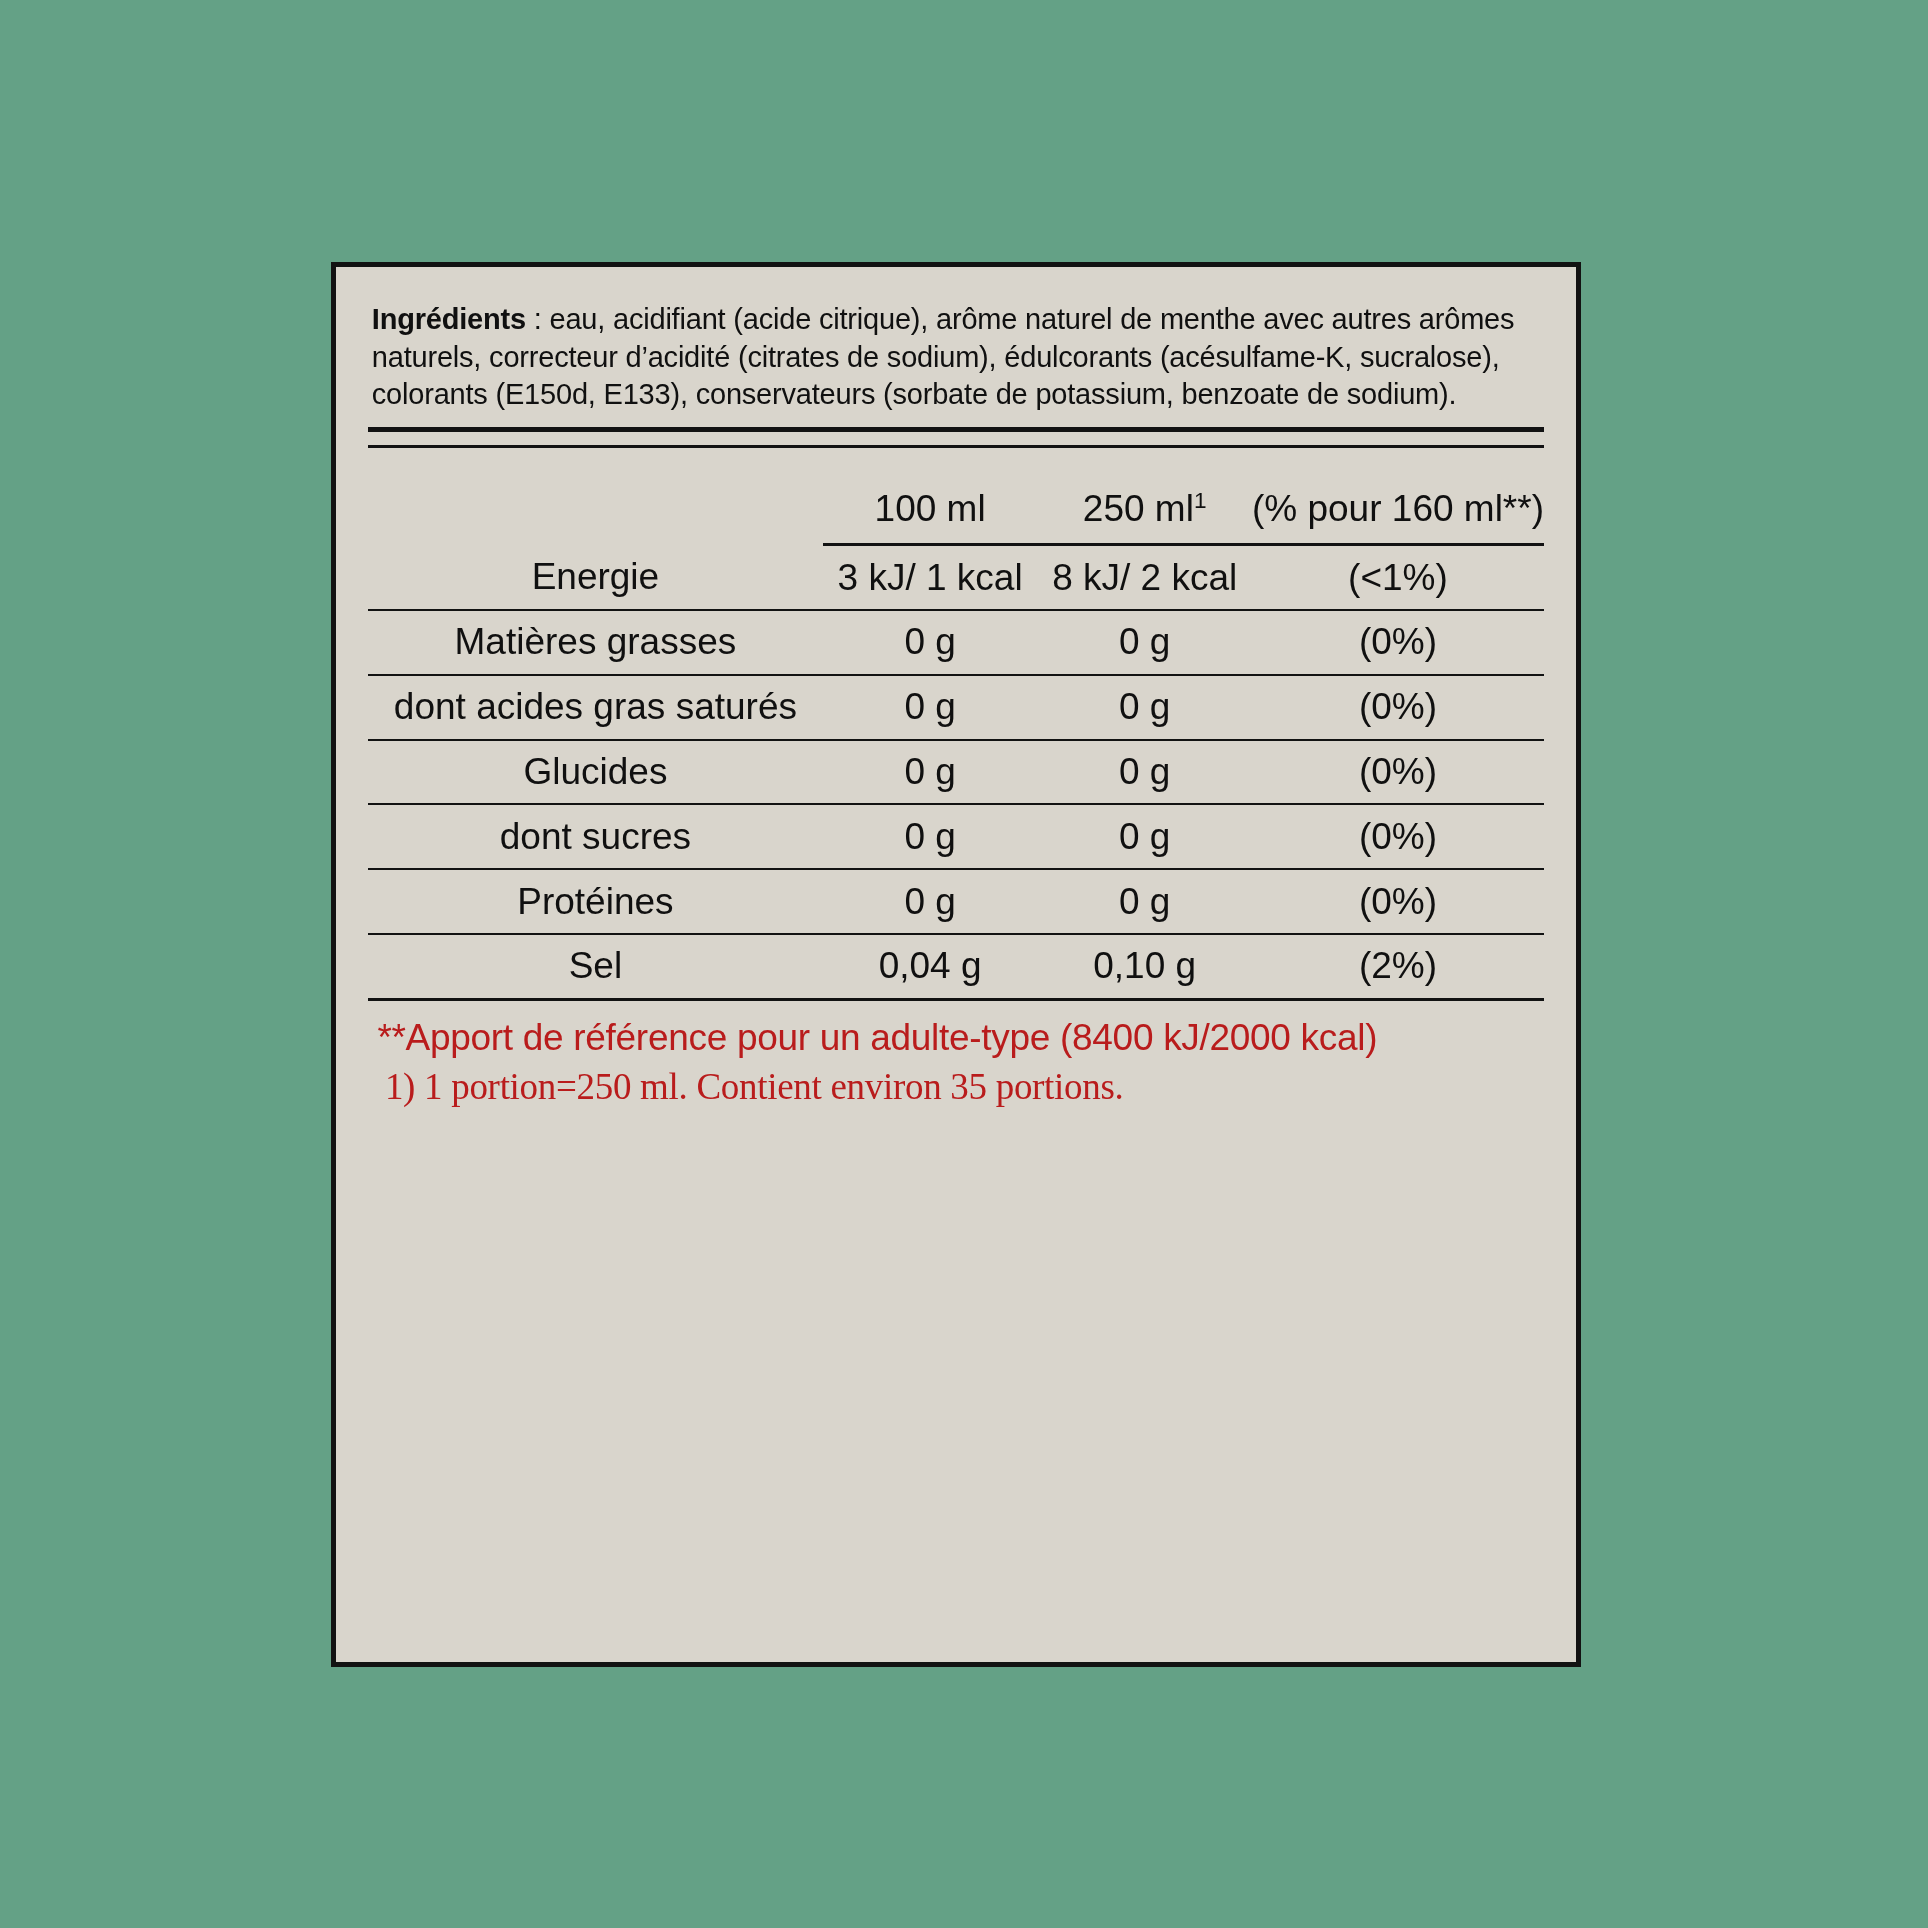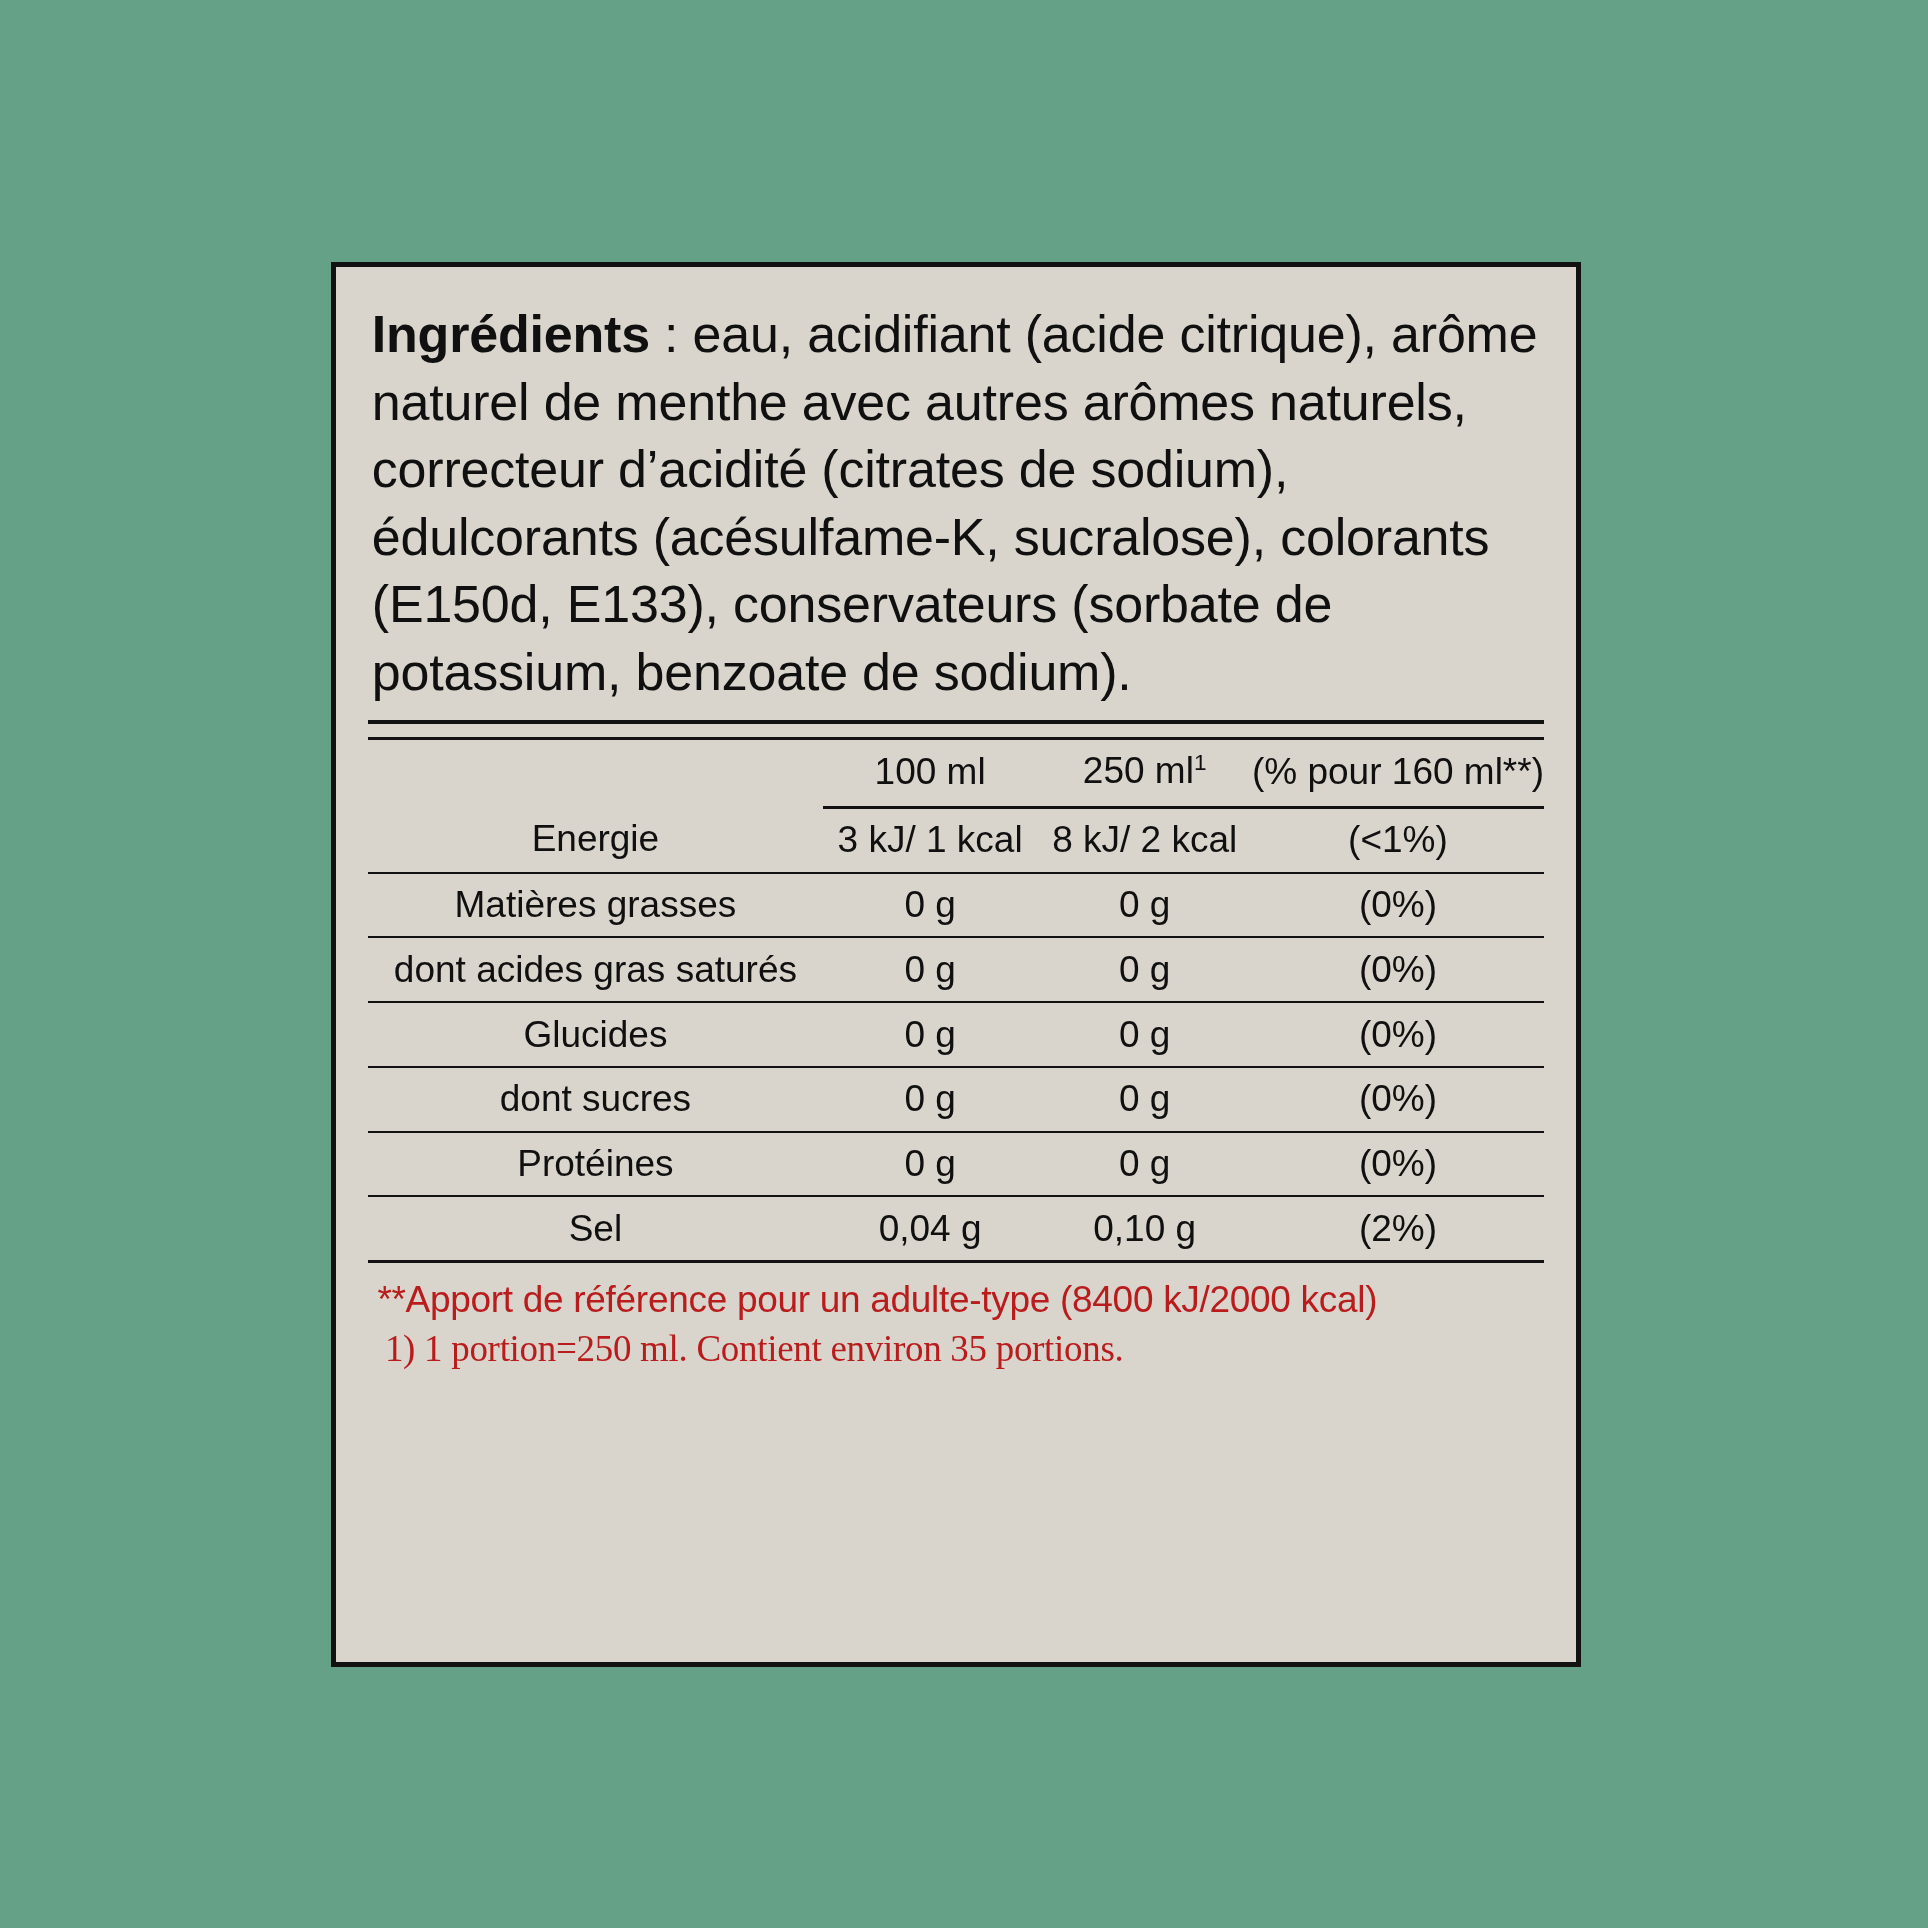--- a/index.html
+++ b/index.html
@@ -20,21 +20,21 @@
     top: 262px;
     width: 1250px;
     height: 1405px;
     background: #d9d5cc;
     border: 5.6px solid #121212;
     box-sizing: border-box;
     padding: 34px 32px 24.5px 32px;
   }
 
   .ingredients {
-    font-size: 52px;
+    font-size: 29px;
     line-height: 1.30;
     color: #101010;
     letter-spacing: -0.2px;
     margin: 0 0 5.6px 3.8px;
   }
   .ingredients b {
     font-weight: 700;
   }
 
   .rule {
@@ -52,20 +52,21 @@
     color: #101010;
     margin: 13px 0 13px 13px;
     letter-spacing: -0.2px;
   }
 
   table.nutri {
     width: 100%;
     border-collapse: collapse;
     font-size: 37px;
     color: #101010;
+    margin-top: 30px;
   }
   table.nutri th, table.nutri td {
     padding: 10.4px 0 10.4px 0;
     font-weight: 400;
     text-align: center;
     vertical-align: middle;
     white-space: nowrap;
   }
   table.nutri thead th {
     border-bottom: 3.8px solid #121212;

